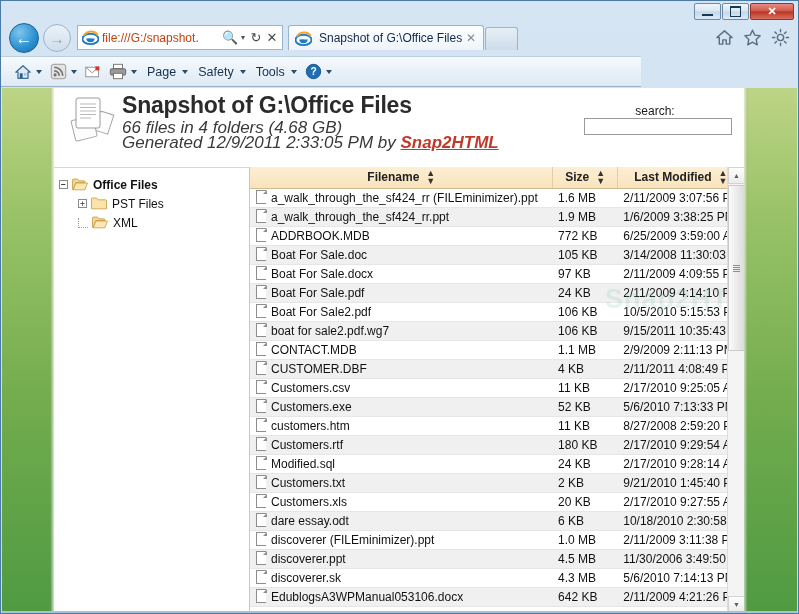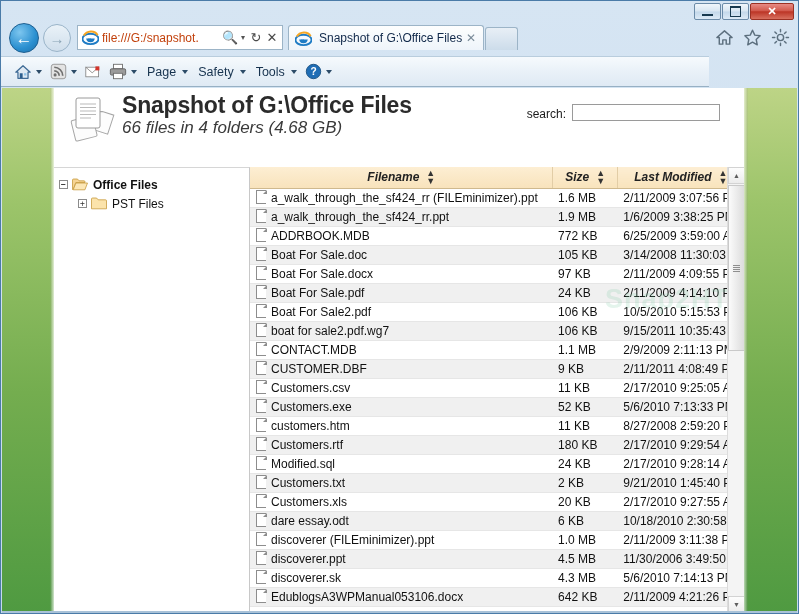--- a/index.html
+++ b/index.html
@@ -63,21 +63,21 @@
   .newtab{
     position:absolute;left:484px;top:6px;width:33px;height:23px;
     background:linear-gradient(to bottom,#e8eff6,#ccdcea);
     border:1px solid #9cb4c7;border-bottom:none;border-radius:3px 3px 0 0;box-sizing:border-box;
   }
   .rightglyphs{position:absolute;right:8px;top:7px;display:flex;gap:9px;align-items:center;}
   .gl{width:19px;height:19px;}
 
   
   .cmdbar{
-    position:absolute;left:0;top:55px;width:708px;height:31px;
+    position:absolute;left:0;top:55px;width:640px;height:31px;
     background:linear-gradient(to bottom,#f6fafd 0%,#e9f1f8 50%,#dfeaf4 100%);
     border-top:1px solid #b9cddd;border-bottom:1px solid #97b0c4;
     box-sizing:border-box;display:flex;align-items:center;padding-left:10px;gap:2px;
   }
   .cmditem{display:flex;align-items:center;height:24px;padding:0 3px;font-size:12.5px;color:#16324e;}
   .cmdlabel{padding:0 2px;}
   .caret{width:0;height:0;border-left:3.5px solid transparent;border-right:3.5px solid transparent;
     border-top:4px solid #2c4b68;margin-left:4px;}
 
   
@@ -96,21 +96,21 @@
   .page-shadow-r{position:absolute;left:742px;top:0;width:4px;height:525px;
     background:linear-gradient(to left,rgba(0,0,0,0.07),rgba(255,255,255,0.6));}
 
   
   .snaphead{position:relative;height:79px;background:#fff;}
   .docicon{position:absolute;left:11px;top:7px;width:54px;height:48px;}
   .titleblock{position:absolute;left:68px;top:2px;}
   .snaptitle{font-size:23px;font-weight:bold;color:#2b2b2b;letter-spacing:-0.2px;line-height:30px;}
   .snapsub{font-size:17px;font-style:italic;color:#3a3a3a;line-height:15px;}
   .snaplink{color:#c0392b;text-decoration:underline;font-weight:bold;font-style:italic;}
-  .searchbox{position:absolute;right:24px;top:16px;display:flex;align-items:flex-end;}
+  .searchbox{position:absolute;right:12px;top:16px;display:flex;align-items:center;flex-direction:column;}
   .searchlabel{font-size:12px;color:#1a1a1a;margin-right:6px;}
   .searchinput{
     width:148px;height:17px;border:1px solid #9a9a9a;background:#fff;box-sizing:border-box;
     font-family:"Liberation Sans",sans-serif;font-size:11px;padding:0 3px;outline:none;
   }
 
   
   .split{position:absolute;left:0;top:79px;width:690px;height:446px;display:flex;}
   .tree{
     width:196px;box-sizing:border-box;background:#fff;
@@ -131,21 +131,21 @@
 
   
   .tablewrap{flex:1;position:relative;background:#fff;overflow:hidden;}
   table.files{width:100%;border-collapse:collapse;table-layout:fixed;}
   table.files th{
     height:21px;font-size:12px;color:#222;font-weight:bold;
     background:linear-gradient(to bottom,#fdeed3,#f8e3bc);
     border-bottom:1px solid #cfb98e;border-right:1px solid #e2cda6;
     box-sizing:border-box;position:relative;padding:0;
   }
-  table.files th .thin{display:flex;align-items:center;justify-content:center;gap:0;font-style:italic;}
+  table.files th .thin{display:flex;align-items:center;justify-content:center;gap:0;}
   .sortarrows{margin-left:7px;font-size:9px;line-height:8px;color:#333;letter-spacing:-1px;
     display:inline-flex;flex-direction:column;}
   table.files td{
     height:19px;font-size:12px;color:#111;border-bottom:1px solid #e6e6e6;
     padding:0 6px;box-sizing:border-box;white-space:nowrap;overflow:hidden;
   }
   table.files tr:nth-child(odd) td{background:#ffffff;}
   table.files tr:nth-child(even) td{background:#f0f0f0;}
   td.cname{padding-left:4px;}
   .fileicon{display:inline-block;width:9px;height:12px;vertical-align:-2px;margin-right:5px;
@@ -306,20 +306,21 @@
             <line x1="15" y1="9" x2="31" y2="9"></line>
               <line x1="15" y1="12.5" x2="31" y2="12.5"></line>
             <line x1="15" y1="16" x2="31" y2="16"></line>
               <line x1="15" y1="19.5" x2="31" y2="19.5"></line>
             <line x1="15" y1="23" x2="26" y2="23"></line>
           </g>
         </svg>
         <div class="titleblock">
           <div class="snaptitle">Snapshot of G:\Office Files</div>
           <div class="snapsub">66 files in 4 folders (4.68 GB)</div>
+          <div class="snapsub"><span>Generated 12/9/2011 2:33:05 PM by </span><span class="snaplink">Snap2HTML</span></div>
         </div>
         <div class="searchbox">
           <span class="searchlabel">search:</span>
           <input class="searchinput" type="text" value="" placeholder="" style="">
         </div>
       </div>
 
       <div class="split">
 
         <div class="tree">
@@ -330,20 +331,28 @@
               <path d="M1.2 11.8 L3.9 5 H15.5 L12.9 11.8 Z" fill="#fce7b6" stroke="#c79a3e" stroke-width="0.8"></path>
             </svg>
             <span>Office Files</span>
           </div>
           <div class="tnode lvl2">
             <span class="expander">+</span>
             <svg class="folder" viewBox="0 0 16 13">
               <path d="M0.5 11.8 V2 a1 1 0 0 1 1 -1 H5.6 l1.5 1.8 H14.5 a1 1 0 0 1 1 1 V11.8 Z" fill="#fbe3ab" stroke="#c79a3e" stroke-width="0.8"></path>
             </svg>
             <span>PST Files</span>
+          </div>
+          <div class="tnode lvl2">
+            <span class="dotline"></span>
+            <svg class="folder" viewBox="0 0 16 13">
+              <path d="M0.5 11.5 V2 a1 1 0 0 1 1 -1 H5.5 l1.5 1.8 H12 a1 1 0 0 1 1 1 V4.5 H3.8 L1.2 11.5 Z" fill="#f6d493" stroke="#c79a3e" stroke-width="0.8"></path>
+              <path d="M1.2 11.8 L3.9 5 H15.5 L12.9 11.8 Z" fill="#fce7b6" stroke="#c79a3e" stroke-width="0.8"></path>
+            </svg>
+            <span>XML</span>
           </div>
         </div>
 
         <div class="tablewrap">
           <div class="watermark">Snap2HTML</div>
           <table class="files">
             <colgroup>
               <col class="colname">
                 <col class="colsize">
                 <col class="colmod">
@@ -420,21 +429,21 @@
                   <td class="csize">106 KB</td>
                   <td class="cmod">9/15/2011 10:35:43 AM</td>
                 </tr>
                 <tr>
                   <td class="cname"><span class="fileicon"></span><span>CONTACT.MDB</span></td>
                   <td class="csize">1.1 MB</td>
                   <td class="cmod">2/9/2009 2:11:13 PM</td>
                 </tr>
                 <tr>
                   <td class="cname"><span class="fileicon"></span><span>CUSTOMER.DBF</span></td>
-                  <td class="csize">9 KB</td>
+                  <td class="csize">4 KB</td>
                   <td class="cmod">2/11/2011 4:08:49 PM</td>
                 </tr>
                 <tr>
                   <td class="cname"><span class="fileicon"></span><span>Customers.csv</span></td>
                   <td class="csize">11 KB</td>
                   <td class="cmod">2/17/2010 9:25:05 AM</td>
                 </tr>
                 <tr>
                   <td class="cname"><span class="fileicon"></span><span>Customers.exe</span></td>
                   <td class="csize">52 KB</td>

